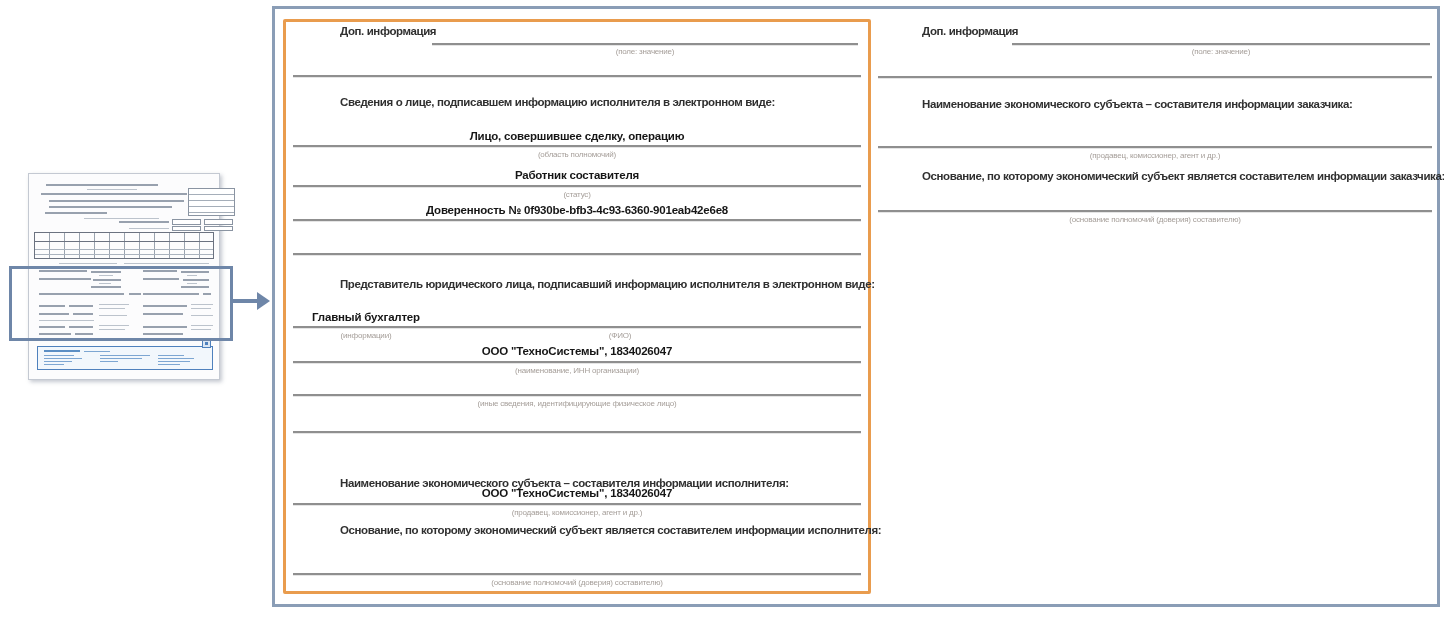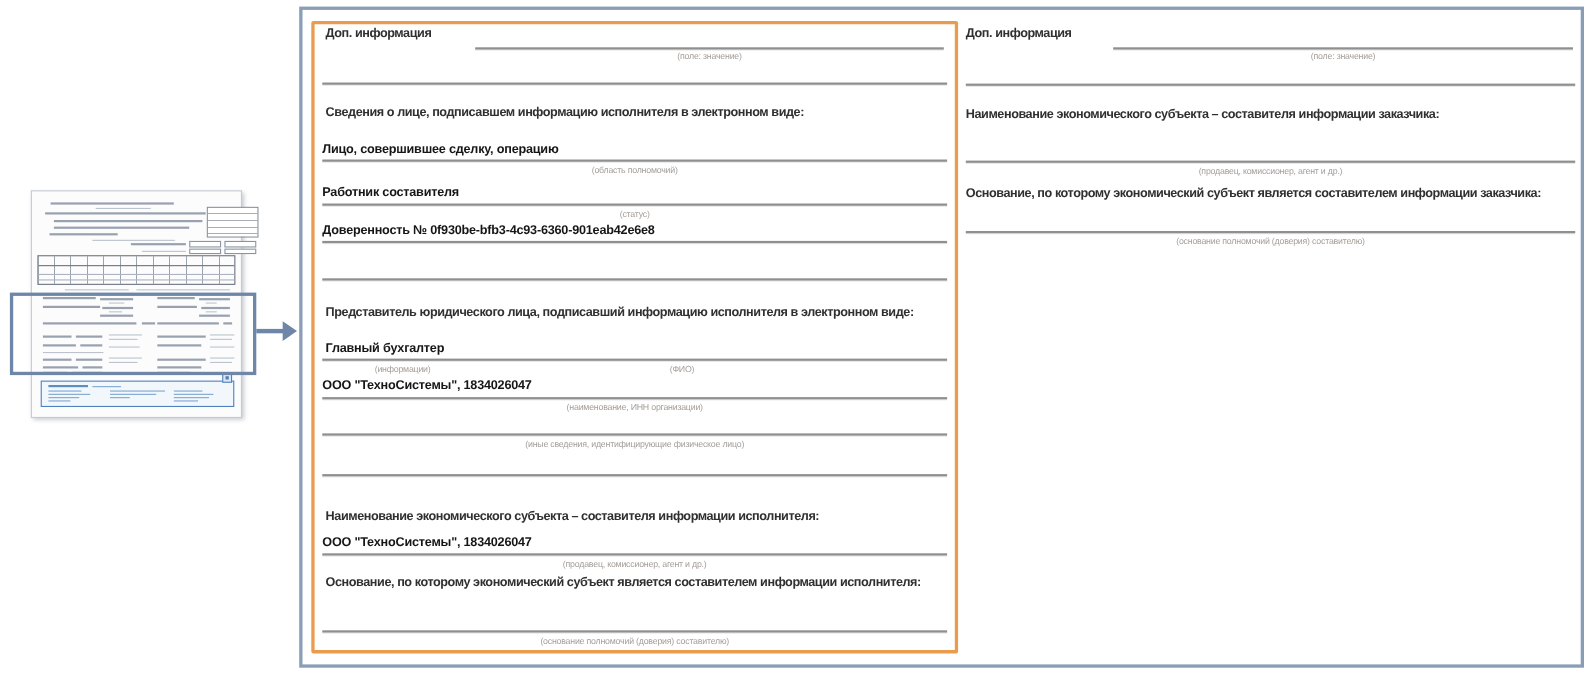--- a/index.html
+++ b/index.html
@@ -6,22 +6,22 @@
   .stage{position:relative;width:1444px;height:618px;background:#ffffff;overflow:hidden;
          font-family:"Liberation Sans",sans-serif;}
 
   
   .panel{position:absolute;left:272px;top:6px;width:1168px;height:601px;
          border:3px solid #8A9DB6;background:#ffffff;box-sizing:border-box;}
   .orange-box{position:absolute;left:283px;top:19px;width:588px;height:575px;
          border:3px solid #E99C4E;border-radius:2px;background:#ffffff;box-sizing:border-box;}
 
   .hline{position:absolute;height:2px;background:#8f8f8f;box-shadow:0 1px 0 rgba(0,0,0,0.10);}
-  .heading{position:absolute;font-size:11.5px;font-weight:bold;color:#303030;letter-spacing:-0.4px;white-space:nowrap;}
-  .value{position:absolute;font-size:11.5px;font-weight:bold;color:#161616;letter-spacing:-0.2px;text-align:left;white-space:nowrap;}
+  .heading{position:absolute;font-size:11.5px;font-weight:bold;color:#303030;letter-spacing:-0.4px;white-space:nowrap;margin-left:44px;}
+  .value{position:absolute;font-size:11.5px;font-weight:bold;color:#161616;letter-spacing:-0.2px;text-align:center;white-space:nowrap;}
   .caption{position:absolute;font-size:8px;color:#A59E99;text-align:center;letter-spacing:-0.2px;white-space:nowrap;}
 
   
   .thumb{position:absolute;left:28px;top:173px;width:190px;height:205px;
          background:#fcfcfd;border:1px solid #c4c9d2;box-shadow:2px 2px 4px rgba(90,100,120,0.35);}
   .tl{position:absolute;height:2px;background:#98a1ae;}
   .tl.lt{height:1px;background:#bcc3cc;}
   .tbox{position:absolute;border:1px solid #8a94a2;background:#fff;box-sizing:border-box;}
   .tbox.rows{background:repeating-linear-gradient(to bottom,#fff 0 5px,#a5aeb9 5px 6px);}
   .ttable{position:absolute;left:5px;top:58px;width:180px;height:27px;box-sizing:border-box;
@@ -180,21 +180,21 @@
 
   <div class="value" style="left:293px;top:345px;width:568px">ООО "ТехноСистемы", 1834026047</div>
   <div class="hline" style="left:293px;top:361px;width:568px"></div>
   <div class="caption" style="left:293px;top:366px;width:568px">(наименование, ИНН организации)</div>
 
   <div class="hline" style="left:293px;top:394px;width:568px"></div>
   <div class="caption" style="left:293px;top:399px;width:568px">(иные сведения, идентифицирующие физическое лицо)</div>
 
   <div class="hline" style="left:293px;top:431px;width:568px"></div>
 
-  <div class="heading" style="left:296px;top:464px">Наименование экономического субъекта – составителя информации исполнителя:</div>
+  <div class="heading" style="left:296px;top:477px">Наименование экономического субъекта – составителя информации исполнителя:</div>
   <div class="value" style="left:293px;top:487px;width:568px">ООО "ТехноСистемы", 1834026047</div>
   <div class="hline" style="left:293px;top:503px;width:568px"></div>
   <div class="caption" style="left:293px;top:508px;width:568px">(продавец, комиссионер, агент и др.)</div>
 
   <div class="heading" style="left:296px;top:524px">Основание, по которому экономический субъект является составителем информации исполнителя:</div>
   <div class="hline" style="left:293px;top:573px;width:568px"></div>
   <div class="caption" style="left:293px;top:578px;width:568px">(основание полномочий (доверия) составителю)</div>
 
   <div class="heading" style="left:878px;top:25px">Доп. информация</div>
   <div class="hline" style="left:1012px;top:43px;width:418px"></div>

